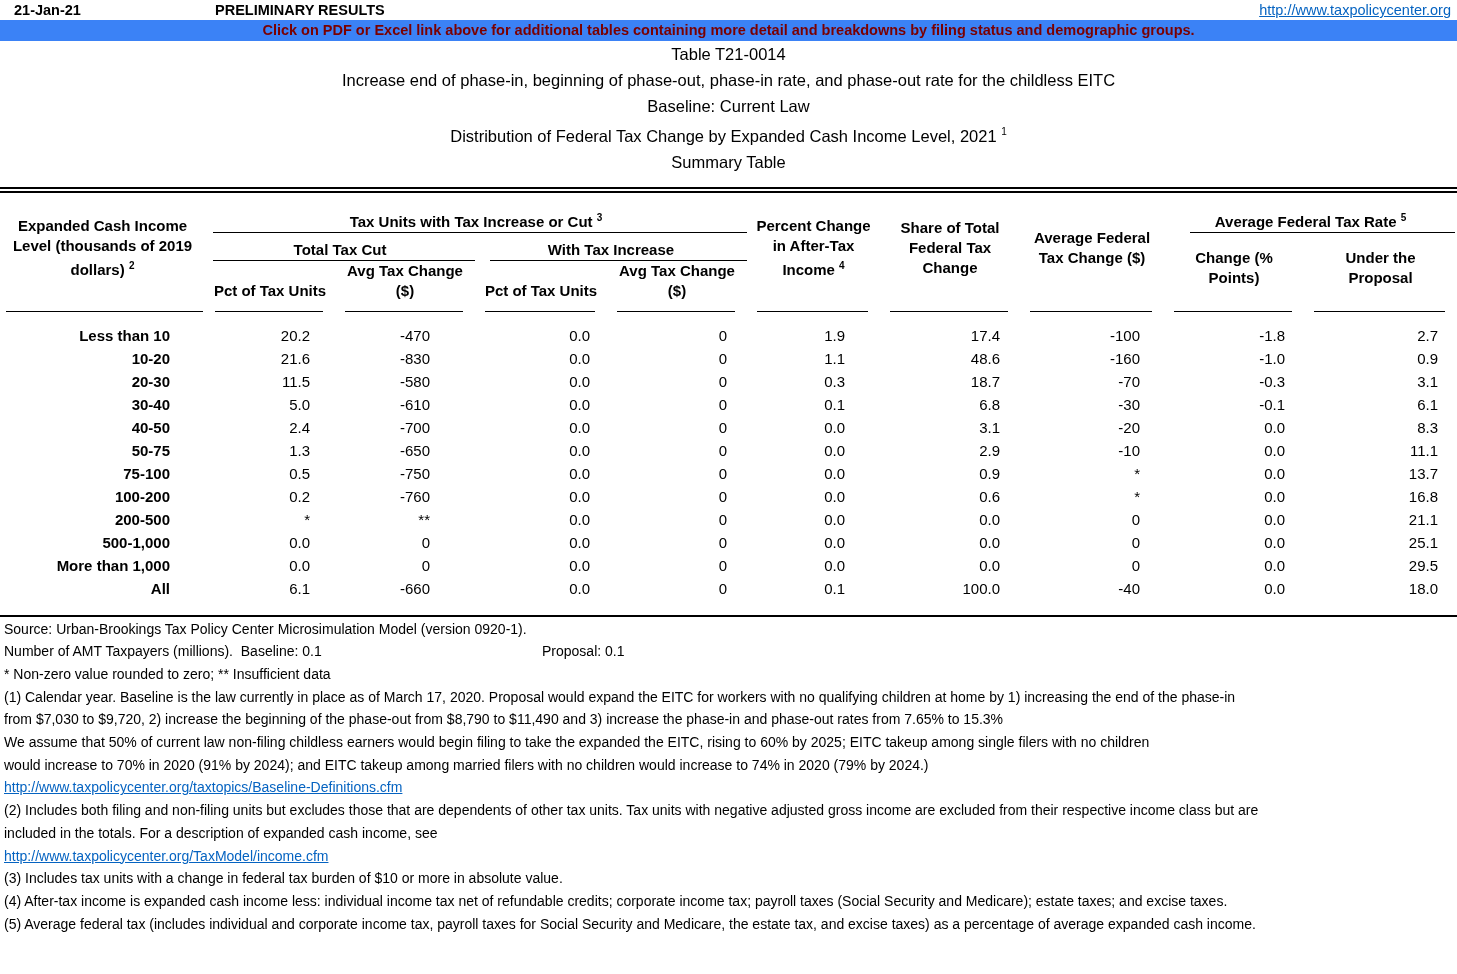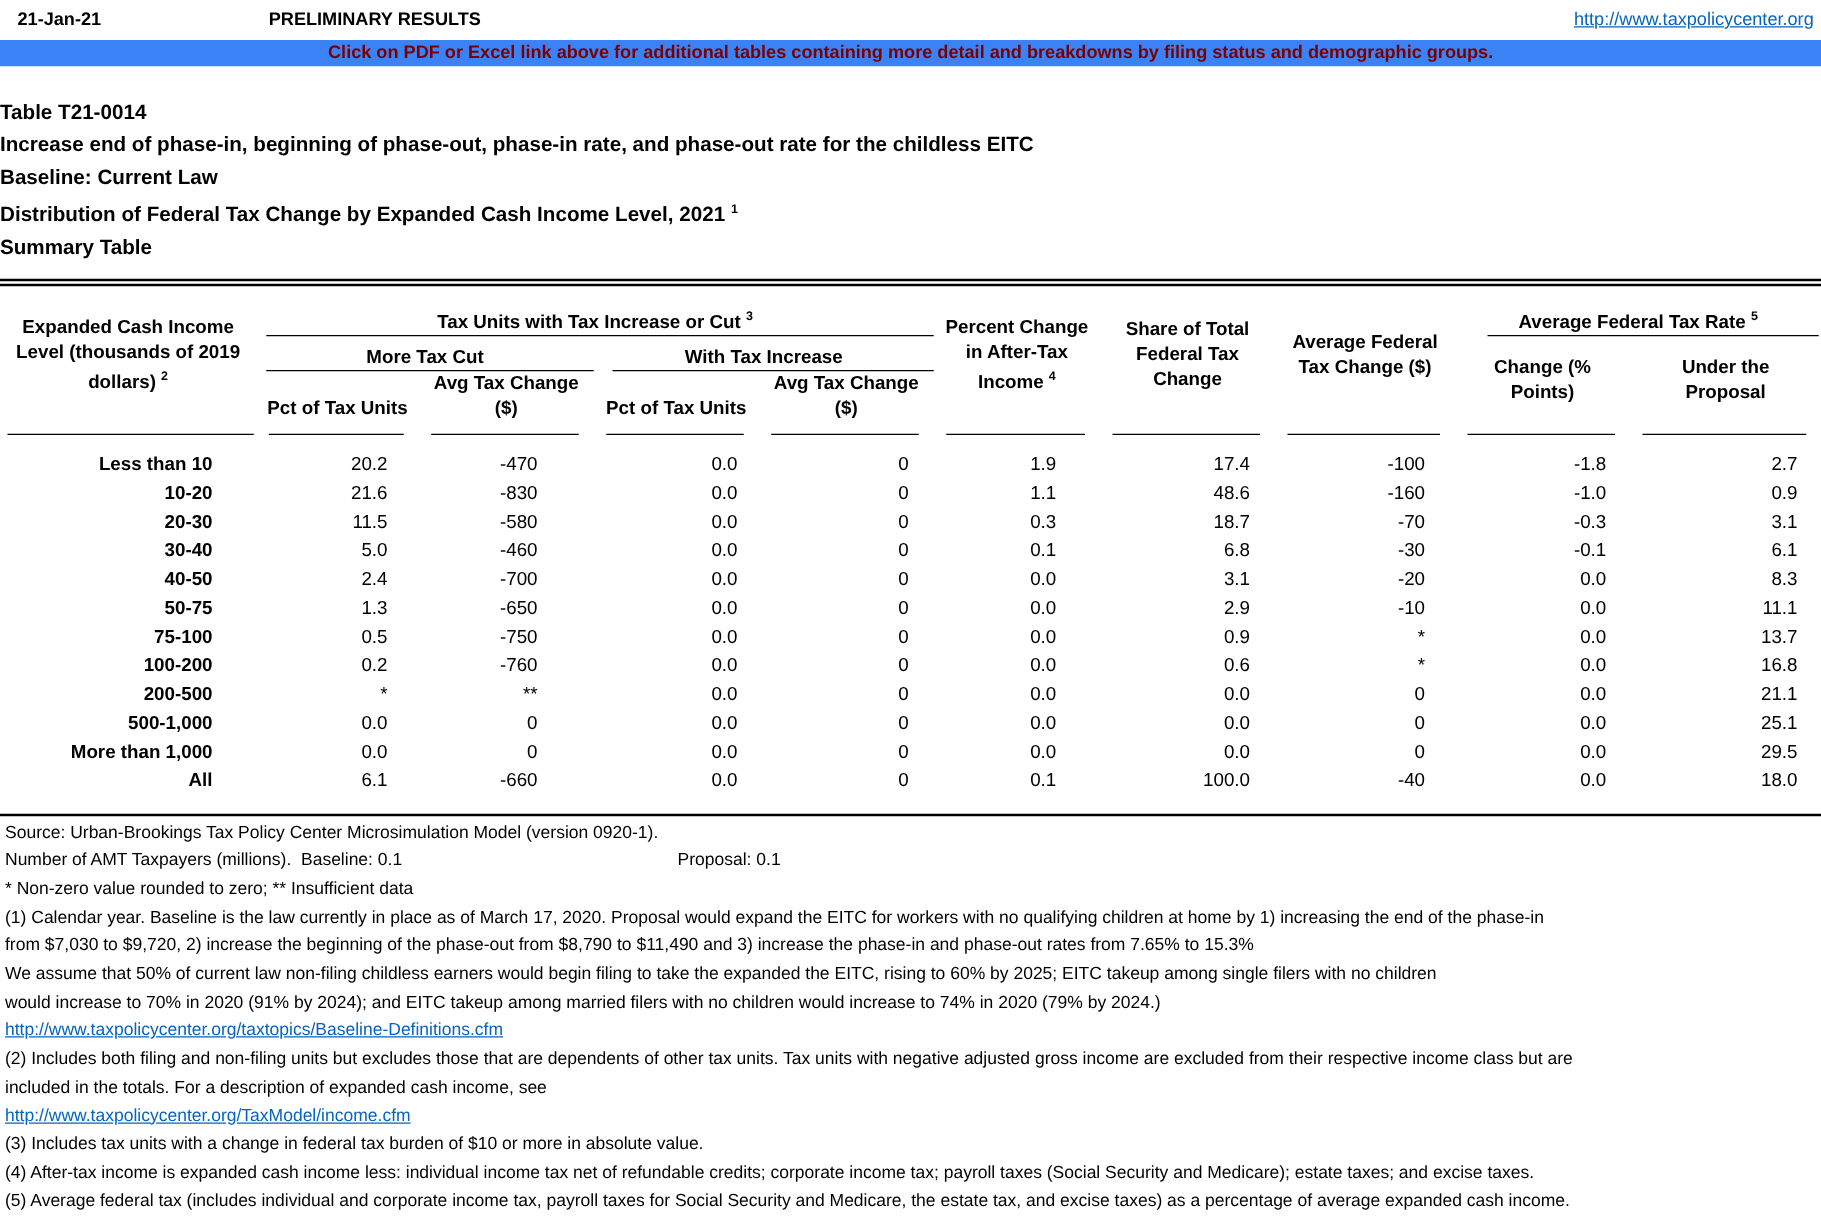--- a/index.html
+++ b/index.html
@@ -1,29 +1,29 @@
 <!DOCTYPE html>
 <html><head>
 <meta charset="utf-8">
 <style>
   * { margin:0; padding:0; box-sizing:border-box; }
   html,body { width:1457px; height:974px; background:#fff; overflow:hidden;
               font-family:"Liberation Sans", sans-serif; color:#000; }
 
   
-  .topbar { display:flex; align-items:center; height:32px; padding:0 6px 0 14px; }
+  .topbar { display:flex; align-items:center; height:20px; padding:0 6px 0 14px; }
   .topbar .date { font-weight:bold; font-size:14.5px; width:201px; }
   .topbar .prelim { font-weight:bold; font-size:14.5px; }
   .topbar .toplink { margin-left:auto; font-size:14.5px; text-decoration:underline; }
 
   
   .banner { height:21px; line-height:21px; text-align:center; font-weight:bold; font-size:14.5px; }
 
   
-  .titles { margin-top:24px; text-align:left; font-weight:bold; font-size:16.5px; }
+  .titles { text-align:center; font-weight:normal; font-size:16.5px; }
   .titles div { line-height:26px; }
   sup { font-size:10px; }
 
   
   .table-wrap { margin-top:12px; }
   .double-rule { border-top:2px solid #000; border-bottom:2px solid #000; height:6px; }
   .bottom-rule { border-top:2px solid #000; }
   table { width:1457px; table-layout:fixed; border-collapse:collapse; font-size:15px; }
   thead td { font-weight:bold; text-align:center; line-height:20px; vertical-align:middle; }
   tr.h1 td.grp { height:40px; vertical-align:bottom; }
@@ -109,21 +109,21 @@
         <td rowspan="3">
           <div class="hw w125">Average Federal Tax Change ($)</div>
         </td>
         <td colspan="2" class="grp">
           <div><span>Average Federal Tax Rate</span> <sup>5</sup></div>
           <div class="grp-rule gl-rate"></div>
         </td>
       </tr>
       <tr class="h2">
         <td colspan="2" class="grp">
-          <div>More Tax Cut</div>
+          <div>Total Tax Cut</div>
           <div class="grp-rule gl-cut"></div>
         </td>
         <td colspan="2" class="grp">
           <div>With Tax Increase</div>
           <div class="grp-rule gl-inc"></div>
         </td>
         <td rowspan="2">
           <div class="hw w95">Change (% Points)</div>
         </td>
         <td rowspan="2">
@@ -210,21 +210,21 @@
           <td class="c5">0</td>
           <td class="c6">0.3</td>
           <td class="c7">18.7</td>
           <td class="c8">-70</td>
           <td class="c9">-0.3</td>
           <td class="c10">3.1</td>
         </tr>
         <tr>
           <td class="c1">30-40</td>
           <td class="c2">5.0</td>
-          <td class="c3">-460</td>
+          <td class="c3">-610</td>
           <td class="c4">0.0</td>
           <td class="c5">0</td>
           <td class="c6">0.1</td>
           <td class="c7">6.8</td>
           <td class="c8">-30</td>
           <td class="c9">-0.1</td>
           <td class="c10">6.1</td>
         </tr>
         <tr>
           <td class="c1">40-50</td>

